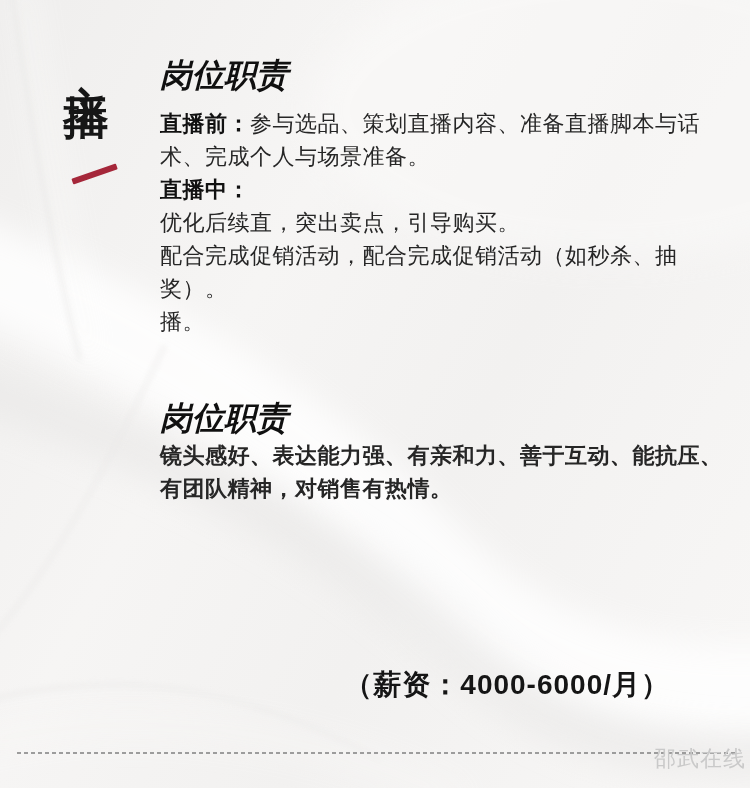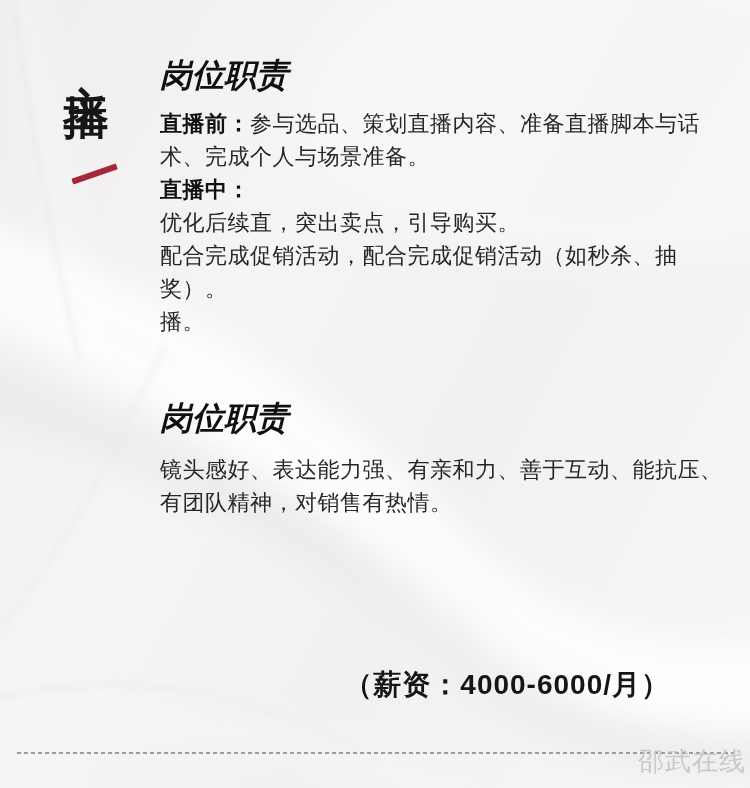--- a/index.html
+++ b/index.html
@@ -48,21 +48,21 @@
     font-size: 32px;
     font-weight: 800;
     color: #101010;
     line-height: 30px;
     white-space: nowrap;
     font-style: italic;
   }
   .section-heading.first { margin-top: 60px; }
   .section-heading.second { margin-top: 65px; }
   .para { margin-top: 17px; }
-  .para.second { margin-top: 20px; }
+  .para.second { margin-top: 6px; font-weight: bold; }
   .line {
     font-size: 22px;
     line-height: 33px;
     color: #262626;
     white-space: nowrap;
     letter-spacing: 0.5px;
   }
   .line .b { font-weight: 800; color: #111; }
 
   .salary {
@@ -82,21 +82,21 @@
     width: 718px; height: 2px;
     background: repeating-linear-gradient(90deg,
       #8d8d8d 0px, #8d8d8d 4px,
       transparent 4px, transparent 7px);
     opacity: 0.85;
   }
 
   .watermark {
     position: absolute;
     right: 4px; top: 744px;
-    font-size: 26px;
+    font-size: 22px;
     color: #c9c9c9;
     letter-spacing: 1px;
     white-space: nowrap;
   }
 </style>
 </head>
 <body>
 
 <div class="poster">
 

